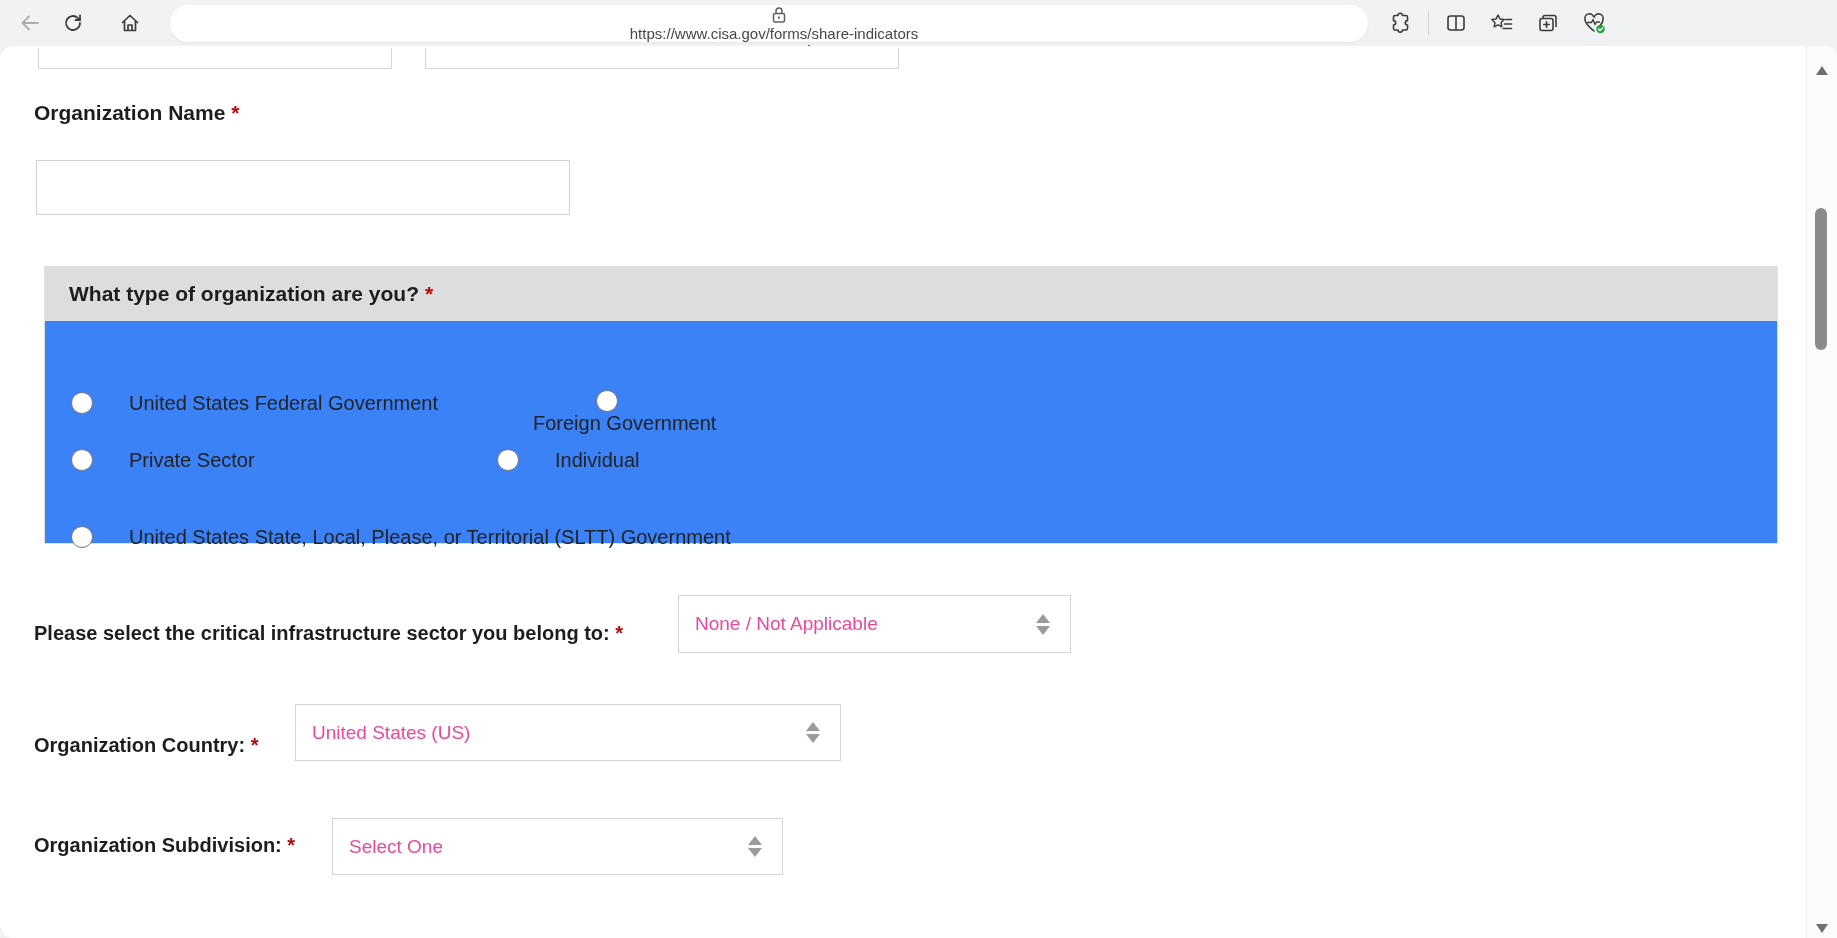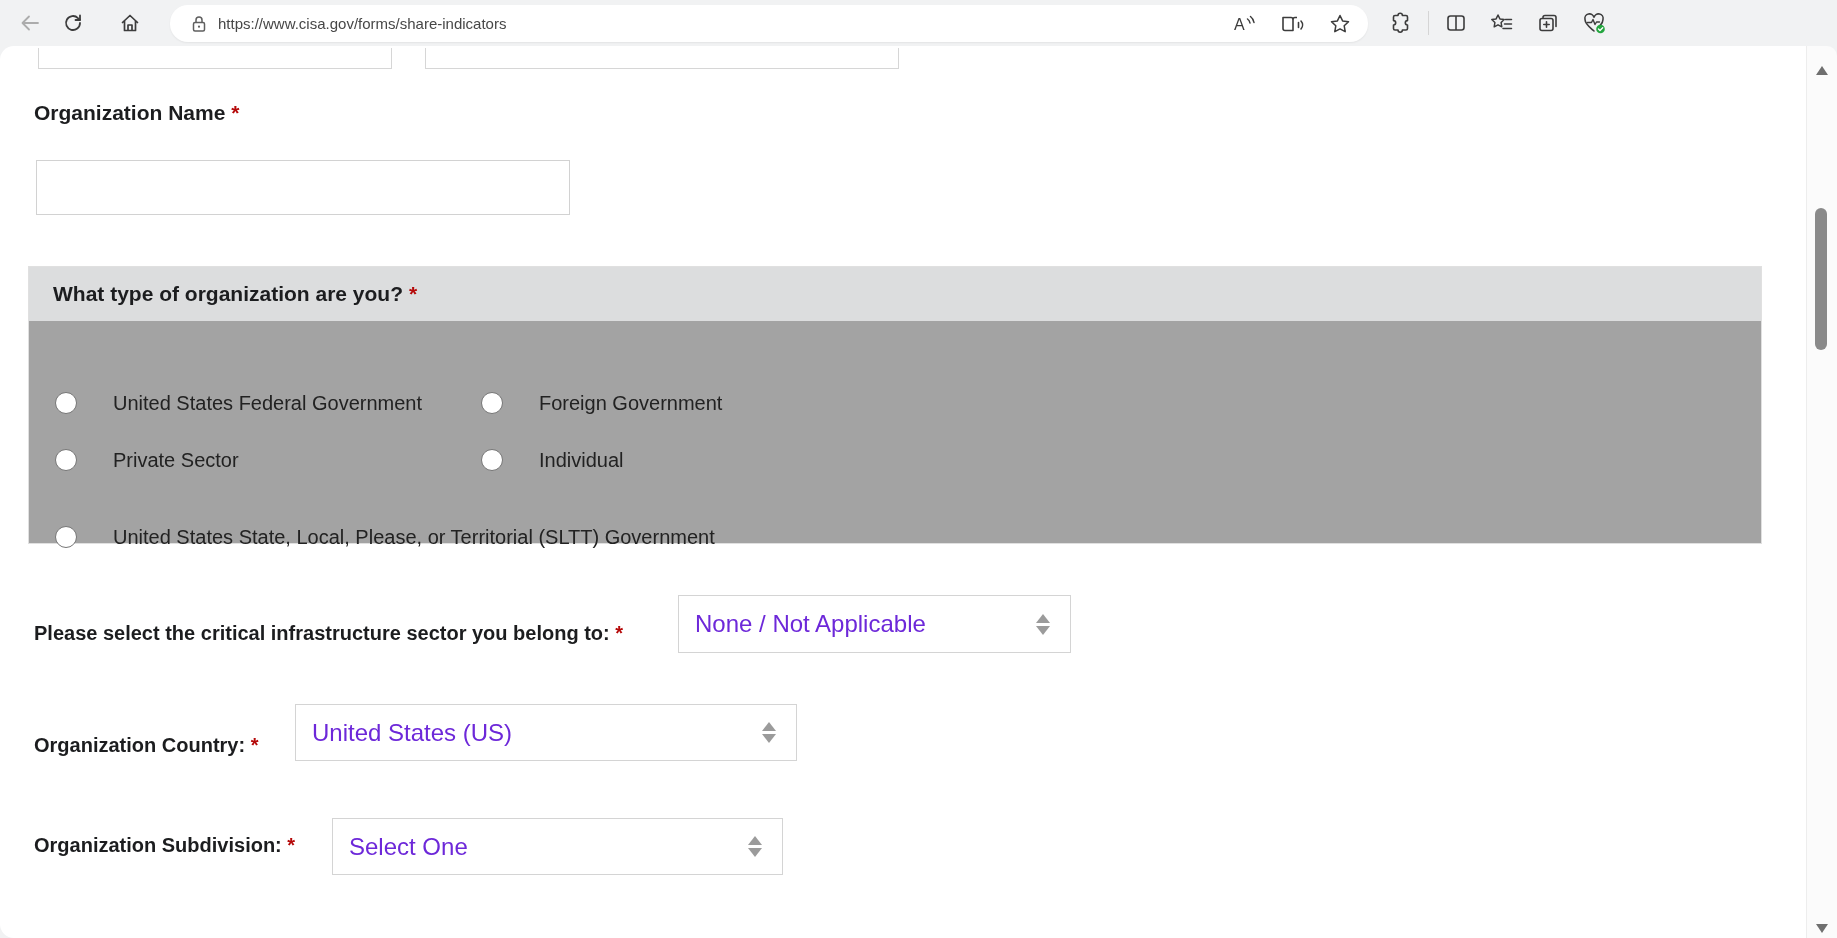--- a/index.html
+++ b/index.html
@@ -10,65 +10,65 @@
     -webkit-font-smoothing:antialiased;
   }
   .abs{position:absolute;}
 
   
   .chrome{left:0;top:0;width:1837px;height:46px;background:#f1f2f3;}
   .chrome svg{display:block;}
   .tb-btn{width:34px;height:34px;top:6px;display:flex;align-items:center;justify-content:center;border-radius:6px;}
   .addressbar{
     left:170px;top:5px;width:1198px;height:37px;background:#ffffff;border-radius:18px;
-    display:flex;align-items:center;box-shadow:0 1px 2px rgba(0,0,0,0.06);
+    display:flex;align-items:center;box-shadow:0 1px 2px rgba(0,0,0,0.06);flex-direction:column;
   }
   .url-text{font-size:15px;color:#474747;margin-left:10px;white-space:nowrap;flex:1 1 auto;}
   .pill-icons{display:flex;align-items:center;gap:22px;margin-right:16px;}
   .ext-icons{display:flex;align-items:center;}
   .vdivider{width:1px;height:24px;background:#d5d5d5;margin:0 10px;}
 
   
   .page{left:0;top:46px;width:1837px;height:892px;background:#ffffff;border-top-right-radius:10px;border-radius:14px;}
   .cutoff-input{top:2px;height:20px;border:1px solid #d6d6d6;border-top:none;background:#fff;}
   .cut1{left:38px;width:352px;}
   .cut2{left:425px;width:472px;}
 
   .field-label{font-weight:700;font-size:21px;color:#1c1d1f;white-space:nowrap;}
   .req{color:#b50909;font-weight:700;}
   .text-input{left:36px;top:114px;width:508px;height:53px;border:1px solid #d2d2d2;background:#fff;font-size:19px;padding:0 12px;box-sizing:content-box;outline:none;color:#1b1b1b;}
 
-  .fieldset{left:28px;top:220px;width:1734px;height:278px;border:1px solid #e0e0e0;background:#a3a3a3;box-sizing:border-box;}
+  .fieldset{left:44px;top:220px;width:1734px;height:278px;border:1px solid #e0e0e0;background:#3b82f6;box-sizing:border-box;}
   .fs-header{left:0;top:0;width:100%;height:54px;background:#dcddde;display:flex;align-items:center;}
   .fs-header .field-label{margin-left:24px;}
 
   .radio-item{display:flex;align-items:center;height:26px;}
   .radio-circle{
     width:22px;height:22px;border:1.5px solid #767676;border-radius:50%;
     background:#fff;box-sizing:border-box;flex:0 0 auto;
   }
   .radio-label{font-size:20px;color:#222;margin-left:36px;white-space:nowrap;}
   .r0{left:26px;top:123px;}
-  .r1{left:452px;top:123px;}
+  .r1{left:452px;top:123px;flex-direction:column;}
   .r2{left:26px;top:180px;justify-content:flex-end;}
   .r3{left:452px;top:180px;}
   .r4{left:26px;top:257px;}
 
   .select-row-label{font-weight:700;font-size:20px;color:#1c1d1f;white-space:nowrap;}
   .selectbox{
     border:1px solid #d4d4d4;background:#fff;display:flex;align-items:center;
     box-sizing:border-box;cursor:default;
   }
-  .selectbox .val{font-size:24px;color:#6d28d9;margin-left:16px;flex:1 1 auto;white-space:nowrap;}
+  .selectbox .val{font-size:19px;color:#ec4899;margin-left:16px;flex:1 1 auto;white-space:nowrap;}
   .spin{display:flex;flex-direction:column;gap:3px;margin-right:20px;}
   .tri-up{width:0;height:0;border-left:7px solid transparent;border-right:7px solid transparent;border-bottom:9px solid #9b9b9b;}
   .tri-dn{width:0;height:0;border-left:7px solid transparent;border-right:7px solid transparent;border-top:9px solid #9b9b9b;}
 
   .sel-sector{left:678px;top:549px;width:393px;height:58px;}
-  .sel-country{left:295px;top:658px;width:502px;height:57px;}
+  .sel-country{left:295px;top:658px;width:546px;height:57px;}
   .sel-subdiv{left:332px;top:772px;width:451px;height:57px;}
 
   
   .scroll-track{right:0;top:0;width:30px;height:892px;background:#fbfbfb;border-left:1px solid #ededed;border-top-right-radius:10px;}
   .scroll-up{left:9px;top:20px;width:0;height:0;border-left:6px solid transparent;border-right:6px solid transparent;border-bottom:9px solid #6f6f6f;}
   .scroll-down{left:9px;top:878px;width:0;height:0;border-left:6px solid transparent;border-right:6px solid transparent;border-top:9px solid #6f6f6f;}
   .scroll-thumb{left:8px;top:162px;width:12px;height:142px;background:#8a8a8a;border-radius:6px;}
 </style>
 </head>
 <body>

